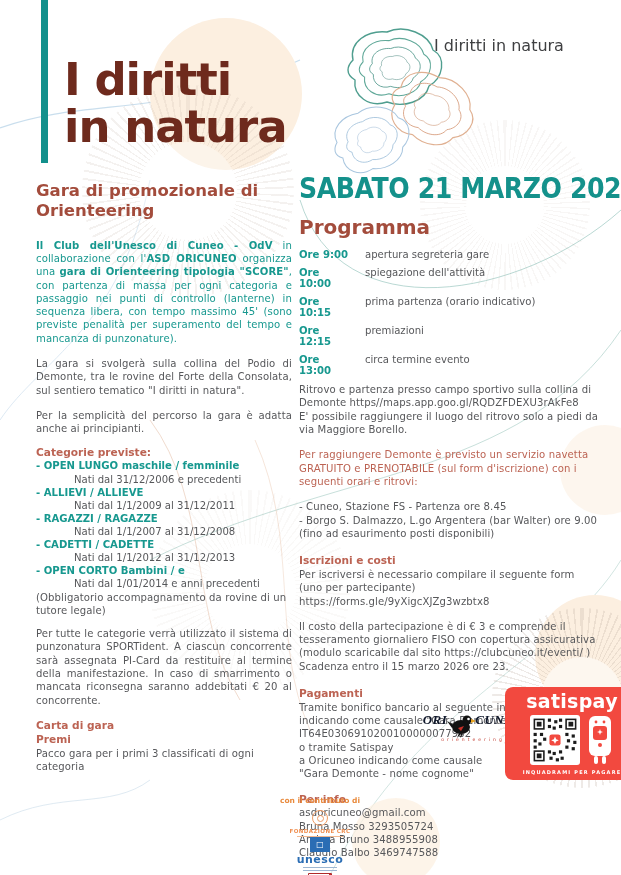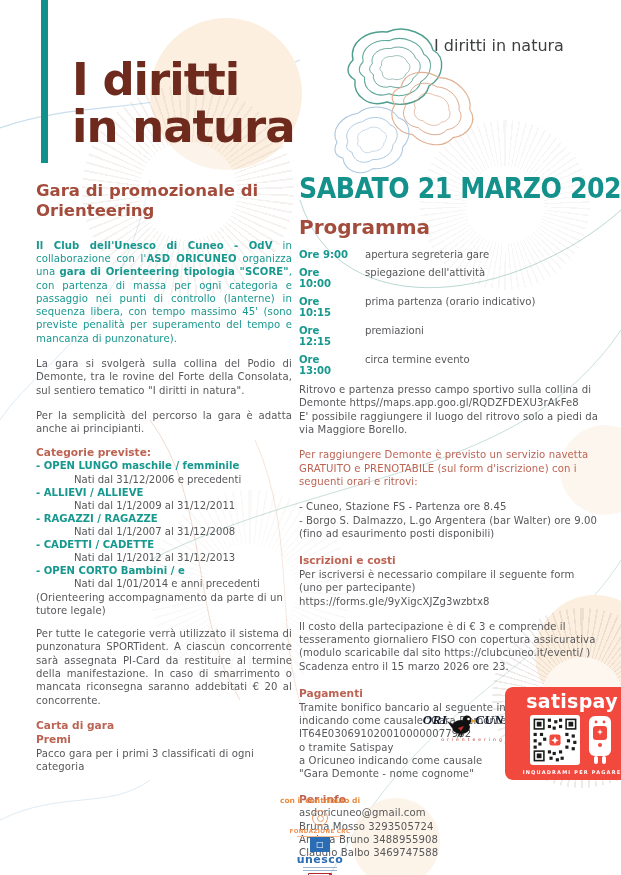--- a/index.html
+++ b/index.html
@@ -10,21 +10,21 @@
   }
   
   .deco { position:absolute; inset:0; z-index:0; pointer-events:none; }
   .peach { position:absolute; border-radius:50%; background:#fcefe0; }
   .gills { position:absolute; border-radius:50%;
     background:repeating-conic-gradient(rgba(187,170,158,.5) 0 1.1deg, transparent 1.1deg 4.6deg); }
   .gills .hole { position:absolute; inset:27%; background:#fff; border-radius:50%; }
   .tealbar { position:absolute; left:41px; top:0; width:7px; height:163px; background:#12908c; z-index:2; }
   
   .title {
-    position:absolute; left:72px; top:56px; z-index:2;
+    position:absolute; left:64px; top:56px; z-index:2;
     font-size:45px; font-weight:bold; line-height:1.05; letter-spacing:-1px;
     color:#6e2a1d; white-space:pre-line;
   }
   .corner-title { position:absolute; left:434px; top:36px; z-index:2; font-size:16px; color:#3e3f41; }
   .col { position:absolute; z-index:2; }
   .left-col  { left:36px;  top:181px; width:256px; }
   .right-col { left:299px; top:172px; width:312px; }
   .body { font-size:10.1px; line-height:1.32; color:#56575a; letter-spacing:.1px; }
   .pre  { white-space:pre-line; }
   .just { text-align:justify; }
@@ -187,21 +187,21 @@
       </div>
       <div>
         <div class="cat-name">- CADETTI / CADETTE</div>
         <div class="cat-detail">Nati dal 1/1/2012 al 31/12/2013</div>
       </div>
       <div>
         <div class="cat-name">- OPEN CORTO Bambini / e</div>
         <div class="cat-detail">Nati dal 1/01/2014 e anni precedenti</div>
       </div>
     </div>
-    <p class="body mb10">(Orienteering accompagnamento da parte di  un tutore legale)</p>
+    <p class="body mb10">(Obbligatorio accompagnamento da rovine di  un tutore legale)</p>
 
     <p class="body just mb12">Per tutte le categorie verrà utilizzato il sistema di punzonatura SPORTident. A ciascun concorrente sarà assegnata PI-Card da restituire al termine della manifestazione. In caso di smarrimento o mancata riconsegna saranno addebitati € 20 al concorrente.</p>
 
     <div class="sec-head">Carta di gara</div>
 
     <div class="sec-head">Premi</div>
     <p class="body">Pacco gara per i primi 3 classificati di ogni categoria</p>
   </div>
 
   <div class="col right-col">

